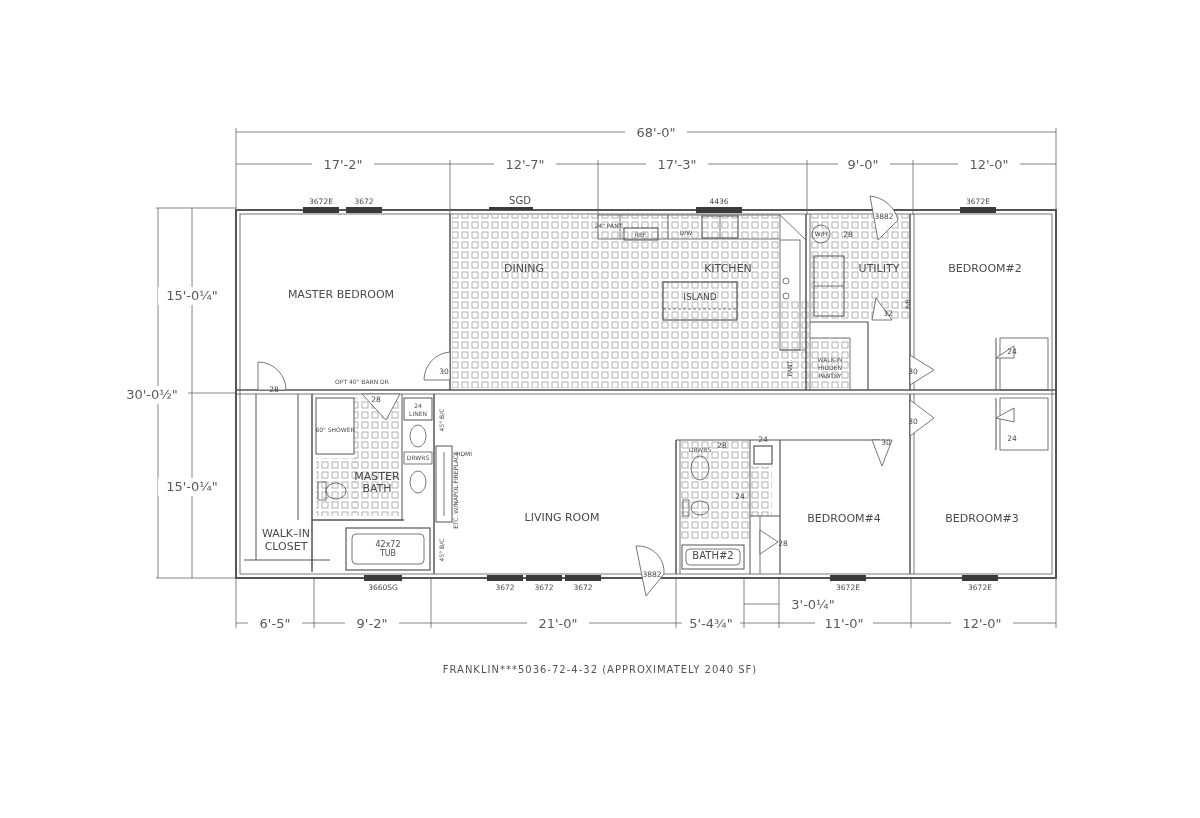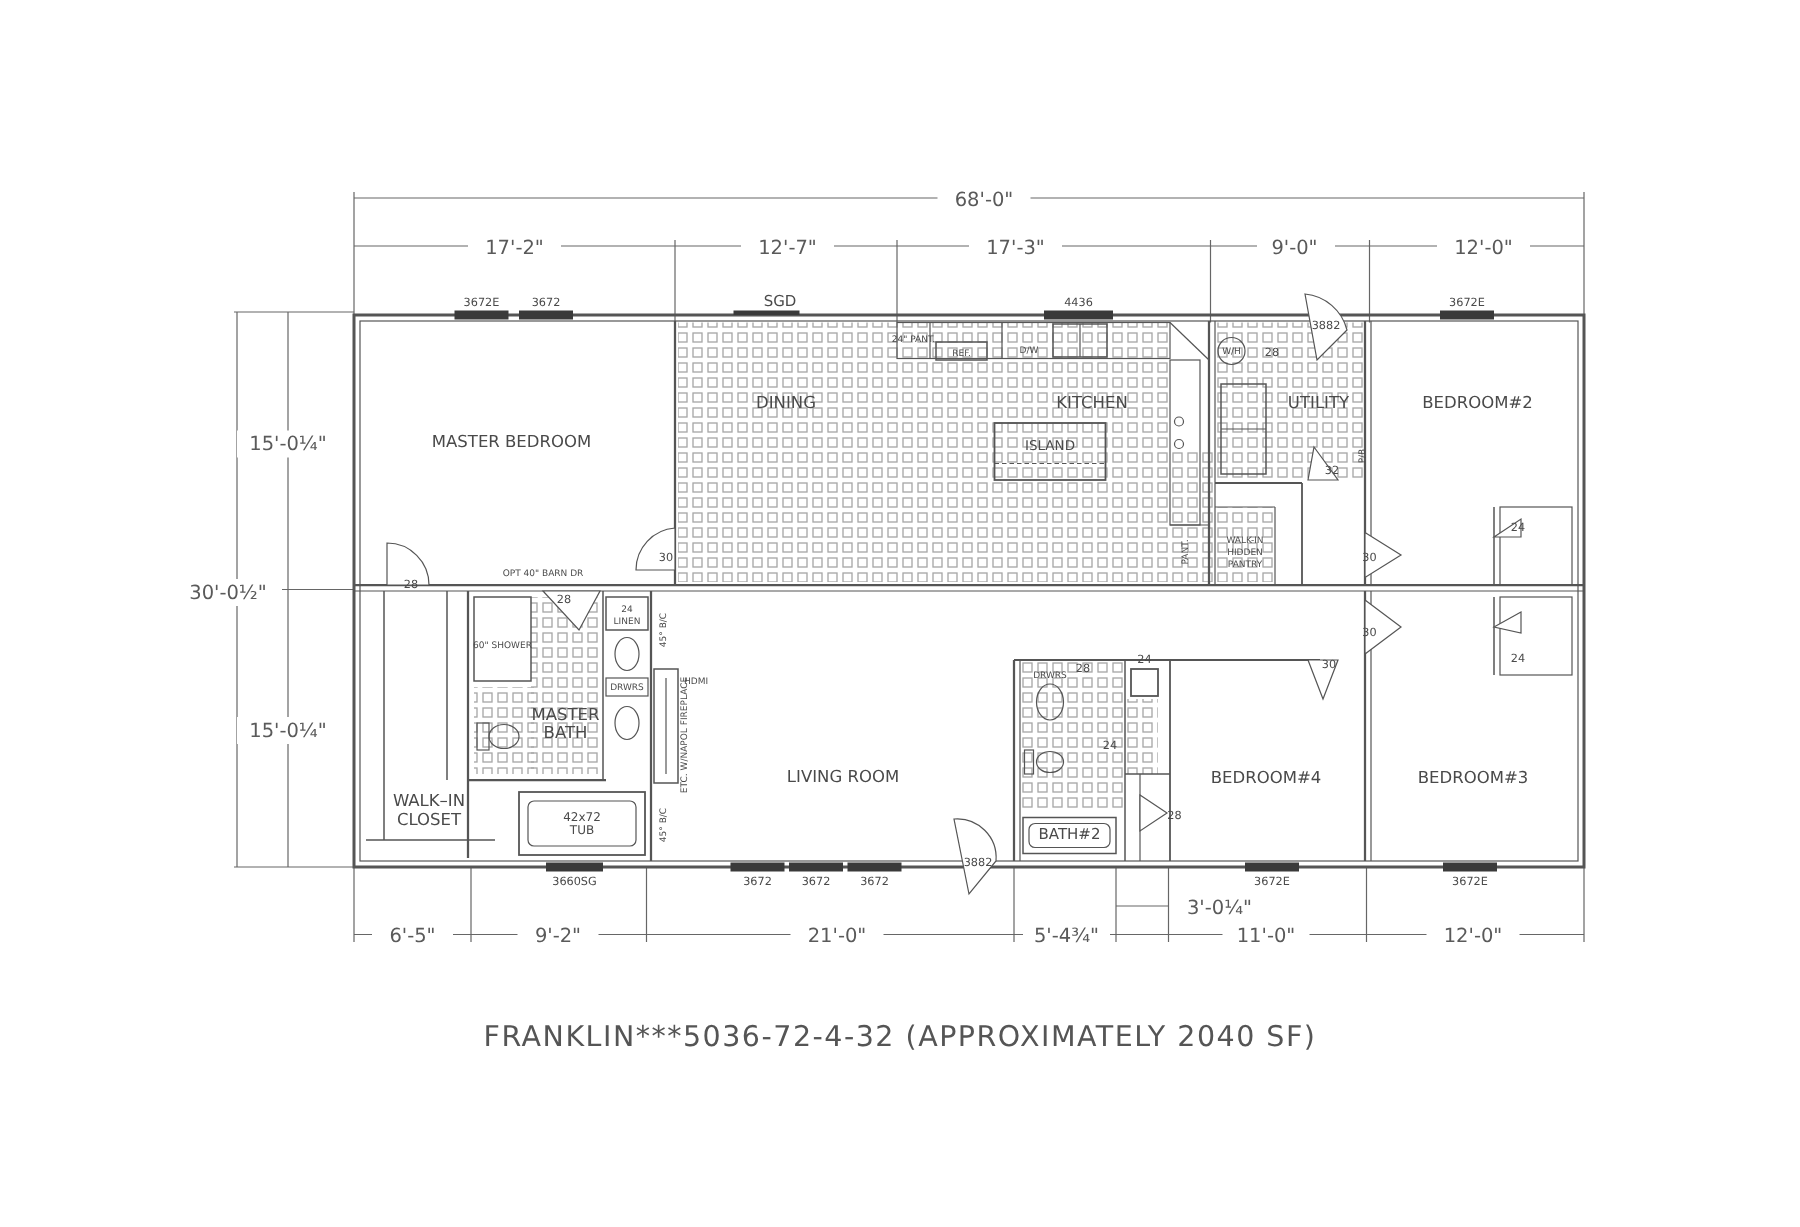--- a/index.html
+++ b/index.html
@@ -3,21 +3,21 @@
 <meta charset="utf-8">
 <style>
   html, body { margin: 0; padding: 0; background: #ffffff; }
   body { width: 1200px; height: 818px; position: relative; overflow: hidden; font-family: "DejaVu Sans", sans-serif; color: #555; }
   #plan { position: absolute; left: 0; top: 0; }
   .lbl { font-family: "DejaVu Sans", sans-serif; fill: #4a4a4a; }
   .dim { font-size: 13px; fill: #5a5a5a; }
   .room { font-size: 11px; }
   .small { font-size: 7.5px; }
   .tiny { font-size: 6px; }
-  .caption { position: absolute; left: 0; width: 1200px; top: 680px; text-align: center; font-size: 19px; letter-spacing: 1px; color: #555; font-family: "DejaVu Sans", sans-serif; }
+  .caption { position: absolute; left: 0; width: 1200px; top: 664px; text-align: center; font-size: 10px; letter-spacing: 1px; color: #555; font-family: "DejaVu Sans", sans-serif; }
 </style>
 </head>
 <body>
 
 <svg id="plan" width="1200" height="818" viewBox="0 0 1200 818" xmlns="http://www.w3.org/2000/svg">
   <defs>
     <pattern id="tiles" x="0" y="0" width="10" height="10" patternUnits="userSpaceOnUse">
       <rect x="2" y="2" width="6" height="6" fill="none" stroke="#a8a8a8" stroke-width="0.9"></rect>
     </pattern>
   </defs>

